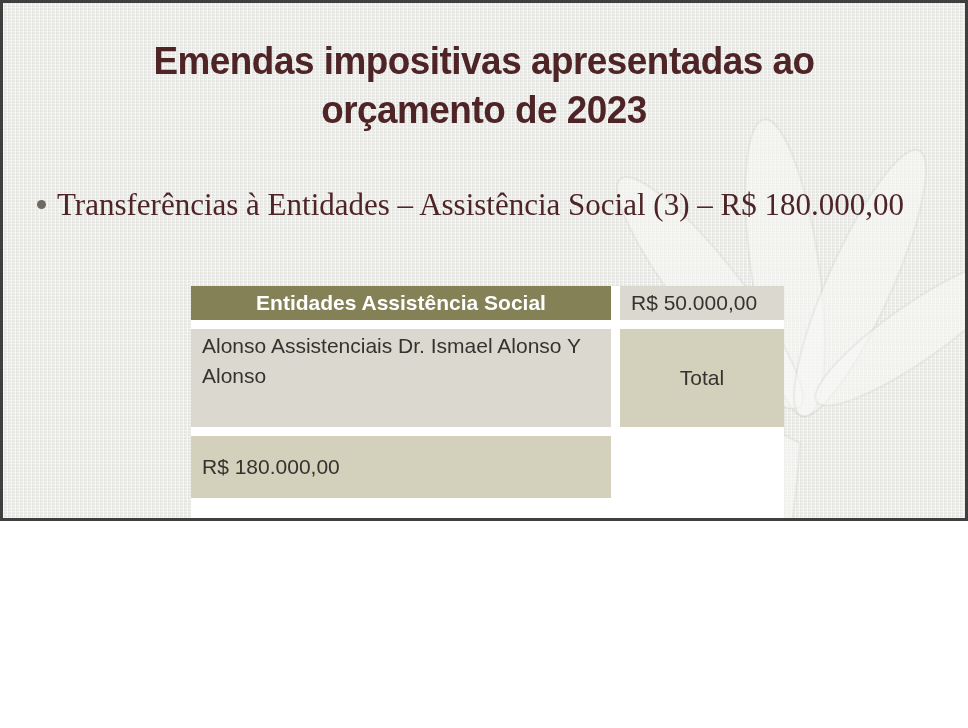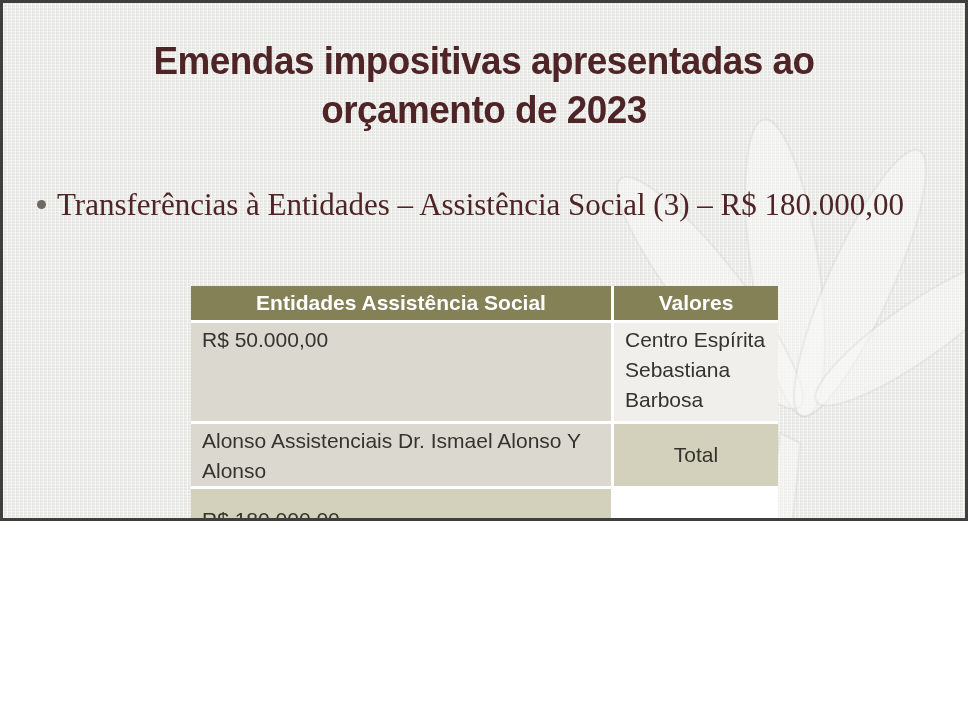--- a/index.html
+++ b/index.html
@@ -49,21 +49,21 @@
     line-height:43px;
     color:#4e2427;
     width:884px;
   }
 
   .entities-table {
     position:absolute; left:188px; top:283px;
     display:grid;
     grid-template-columns:420px 164px;
     grid-template-rows:34px 98px 62px 62px 33px;
-    gap:3px;
+    gap:9px;
     background:#ffffff;
   }
   .cell { overflow:hidden; }
   .th {
     background:#858157;
     color:#ffffff;
     font-weight:bold;
     font-size:21px;
     display:flex; align-items:center; justify-content:center;
   }
@@ -108,25 +108,23 @@
     <div>orçamento de 2023</div>
   </div>
 
   <div class="bullet-item">
     <div class="bullet-dot"></div>
     <div class="bullet-text">Transferências à Entidades – Assistência Social (3) – R$ 180.000,00</div>
   </div>
 
   <div class="entities-table">
     <div class="cell th">Entidades Assistência Social</div>
-    <div class="cell th">Valores</div>
 
     <div class="cell td row-dark">R$ 50.000,00</div>
 
-    <div class="cell td row-light">Centro Espírita Sebastiana Barbosa Ferreira - Casa do Pão</div>
 
     <div class="cell td row-dark">Alonso Assistenciais Dr. Ismael Alonso Y Alonso</div>
 
     <div class="cell row-total total-label">Total</div>
     <div class="cell row-total total-value">R$ 180.000,00</div>
   </div>
 
 </div>
 
 </body></html>

